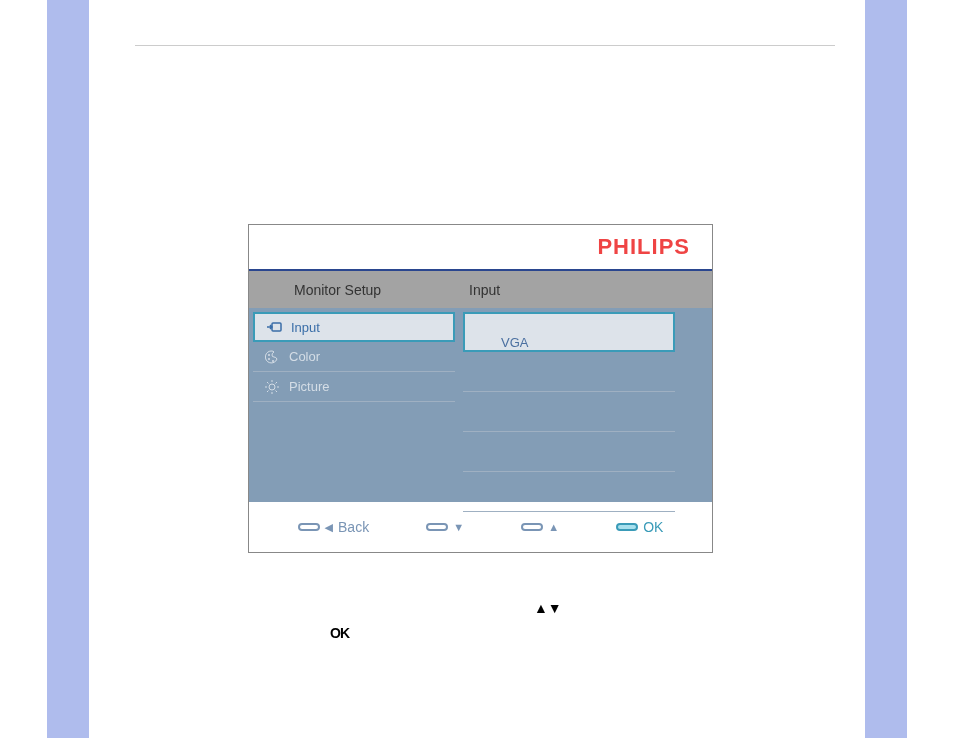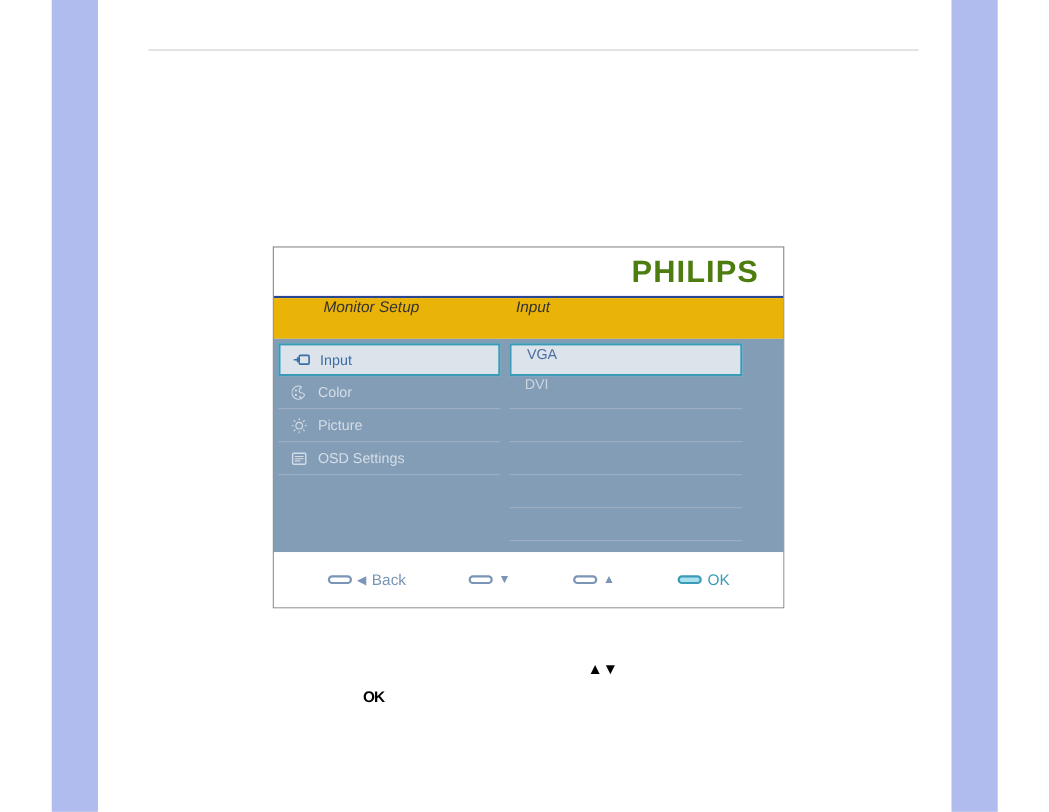--- a/index.html
+++ b/index.html
@@ -47,31 +47,31 @@
       height: 46px;
       display: flex;
       align-items: center;
       justify-content: flex-end;
       padding-right: 22px;
       border-bottom: 2px solid #2a468f;
     }
     .brand {
       font-family: Arial, sans-serif;
       font-weight: bold;
-      font-size: 28px;
+      font-size: 22px;
       letter-spacing: 1px;
-      color: #4d7c0f;
+      color: #ef4444;
     }
     .osd-header-row {
       display: flex;
-      background: #eab308;
+      background: #a3a3a3;
       height: 37px;
+      align-items: center;
       font-size: 14px;
       color: #333;
-      font-style: italic;
     }
     .header-col-left {
       width: 205px;
       padding-left: 45px;
     }
     .header-col-right {
       width: 220px;
       padding-left: 15px;
     }
     .osd-body {
@@ -104,24 +104,24 @@
       height: 30px;
     }
     .menu-icon {
       width: 22px;
       display: inline-flex;
       justify-content: center;
       margin-right: 6px;
       font-size: 13px;
     }
     .sub-item {
-      height: 30px;
-      display: flex;
-      align-items: flex-start;
-      padding-left: 14px;
+      height: 40px;
+      display: flex;
+      align-items: flex-end;
+      padding-left: 36px;
       font-size: 13px;
       color: #c9d4df;
       border-bottom: 1px solid #9fb0c2;
       cursor: pointer;
     }
     .sub-item.selected {
       background: #dde3ea;
       border: 2px solid #3a9bb8;
       color: #4a6fa0;
     }
@@ -224,38 +224,24 @@
                 <line x1="12" y1="7" x2="14" y2="7"></line>
                 <line x1="2" y1="2" x2="3.5" y2="3.5"></line>
                 <line x1="10.5" y1="10.5" x2="12" y2="12"></line>
                 <line x1="2" y1="12" x2="3.5" y2="10.5"></line>
                 <line x1="10.5" y1="3.5" x2="12" y2="2"></line>
               </g>
             </svg>
         </span>
         <span>Picture</span>
       </div>
-      <div class="menu-item">
-        <span class="menu-icon">
-          <svg width="14" height="12" viewBox="0 0 14 12">
-              <rect x="1" y="1" width="12" height="10" rx="1" fill="none" stroke="#d4dde6" stroke-width="1.3"></rect>
-              <line x1="3" y1="4" x2="11" y2="4" stroke="#d4dde6" stroke-width="1"></line>
-              <line x1="3" y1="6" x2="11" y2="6" stroke="#d4dde6" stroke-width="1"></line>
-              <line x1="3" y1="8" x2="8" y2="8" stroke="#d4dde6" stroke-width="1"></line>
-            </svg>
-        </span>
-        <span>OSD Settings</span>
-      </div>
     </div>
     <div class="osd-right-col">
       <div class="sub-item selected">
         <span>VGA</span>
-      </div>
-      <div class="sub-item">
-        <span>DVI</span>
       </div>
       <div class="sub-item empty"></div>
       <div class="sub-item empty"></div>
       <div class="sub-item empty"></div>
       <div class="sub-item empty"></div>
     </div>
   </div>
   <div class="osd-footer">
     <div class="footer-btn">
       <span class="pill"></span>

